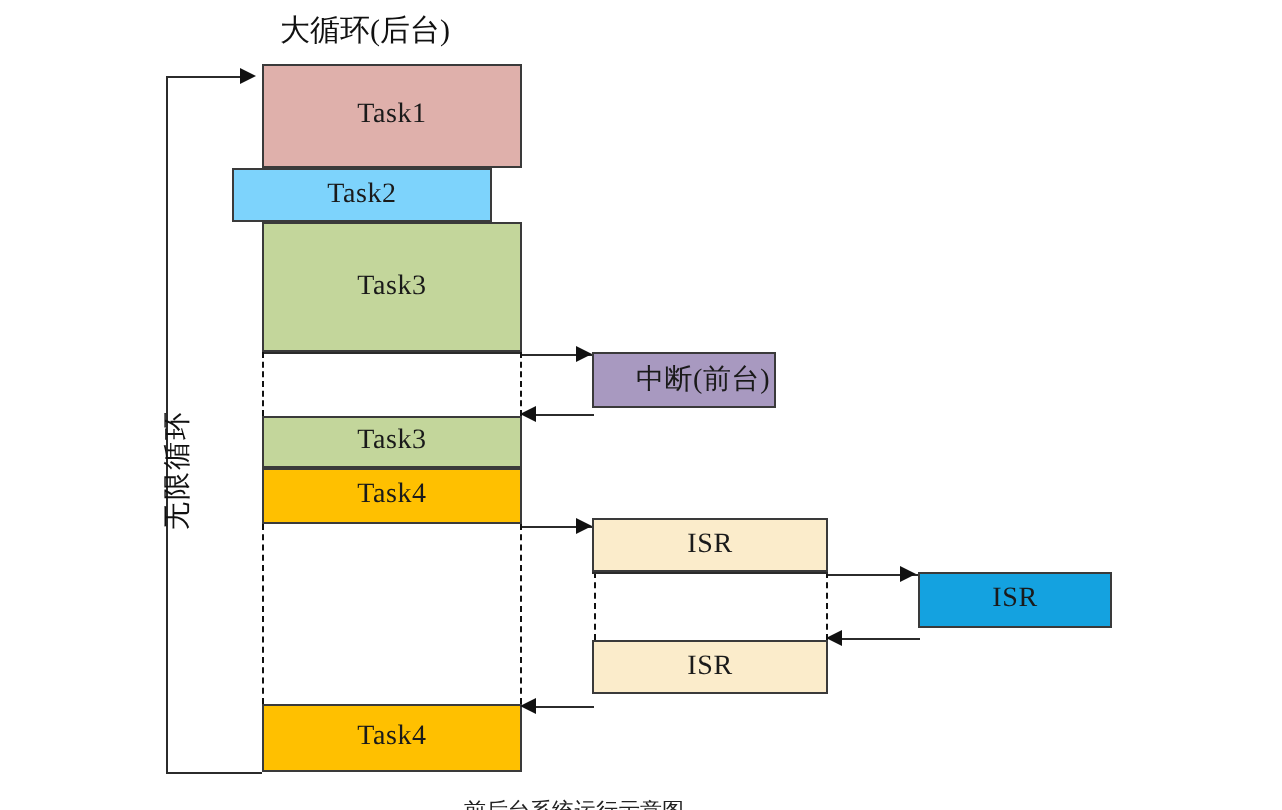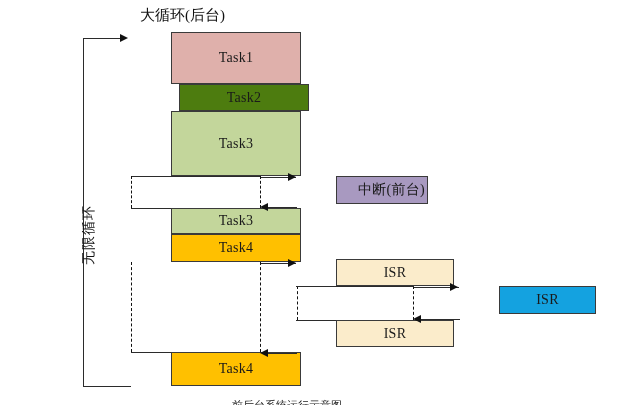--- a/index.html
+++ b/index.html
@@ -13,21 +13,20 @@
 
   
   .box{
     position:absolute;
     box-sizing:border-box;
     border:1px solid #3a3a3a;
     display:flex;align-items:center;justify-content:center;
     font-size:14px;color:#1a1a1a;
     letter-spacing:.3px;
     white-space:nowrap;
-    margin-left:40px;
   }
   .box.cn{font-size:14px;}
 
   
   .label{
     position:absolute;
     font-size:15px;color:#111;
     white-space:nowrap;
   }
   .vlabel{
@@ -77,21 +76,21 @@
   <div class="arrowR" style="left:120px;top:33.5px;"></div>
 
   <div class="vline" style="left:83px;top:38px;height:348px;"></div>
 
   <div class="hline" style="left:83px;top:386px;width:48px;"></div>
 
   <div class="vlabel" style="left:80px;top:265px;">无限循环</div>
 
   <div class="box" style="left:131px;top:32px;width:130px;height:52px;background:#dfb0ab;">Task1</div>
 
-  <div class="box" style="left:139px;top:84px;width:130px;height:27px;background:#4d7c0f;">Task2</div>
+  <div class="box" style="left:116px;top:84px;width:130px;height:27px;background:#7dd3fc;">Task2</div>
 
   <div class="box" style="left:131px;top:111px;width:130px;height:65px;background:#c3d69b;">Task3</div>
 
   <div class="hline" style="left:131px;top:176px;width:130px;"></div>
   <div class="dash" style="left:131px;top:176px;height:32px;"></div>
   <div class="dash" style="left:260px;top:176px;height:32px;"></div>
   <div class="hline" style="left:131px;top:208px;width:130px;"></div>
 
   <div class="box" style="left:131px;top:208px;width:130px;height:26px;background:#c3d69b;">Task3</div>
 

